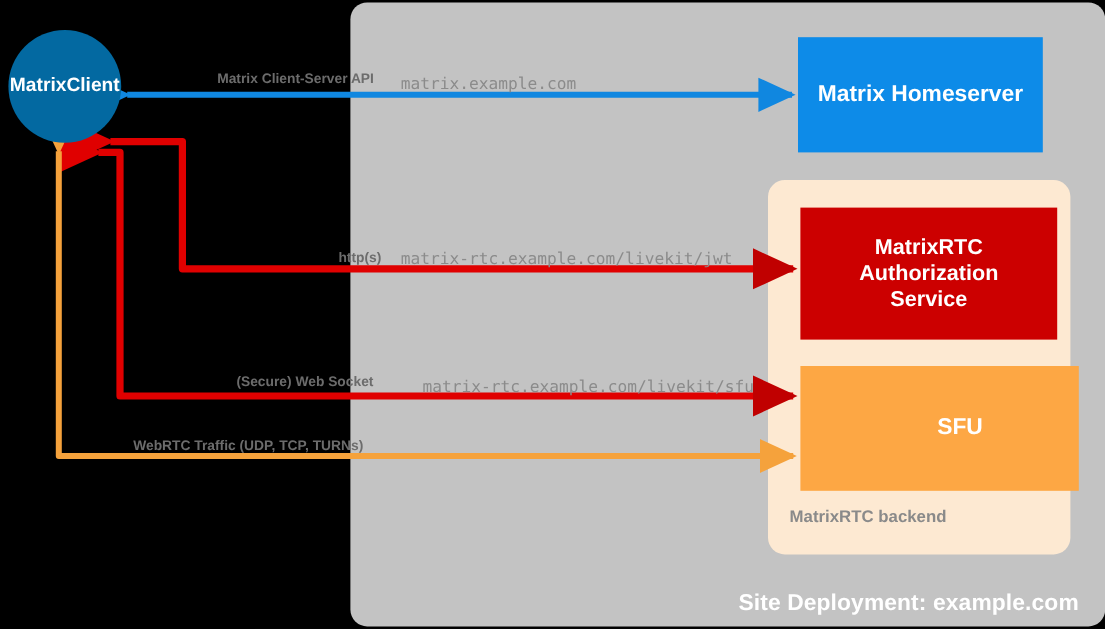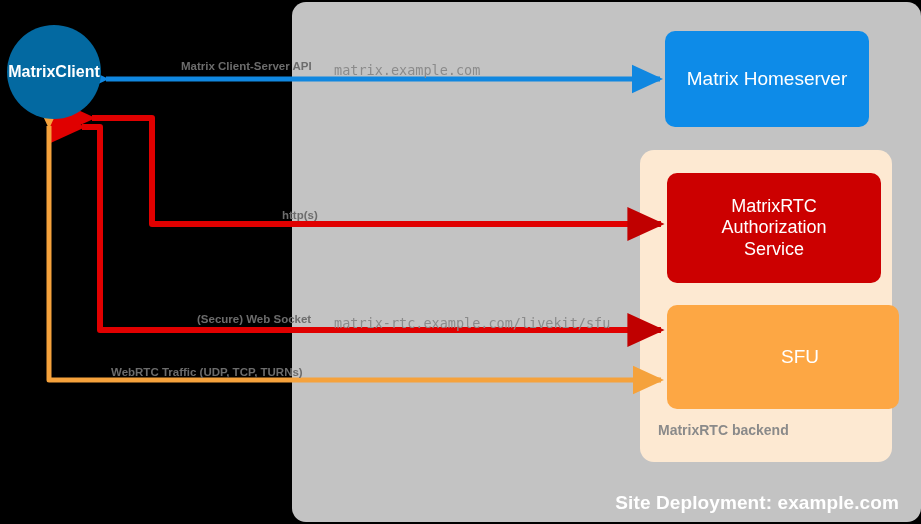--- a/index.html
+++ b/index.html
@@ -105,23 +105,23 @@
     text-align: center;
   }
 
   .node {
     position: absolute;
     display: flex;
     align-items: center;
     justify-content: center;
     text-align: center;
     color: #ffffff;
-    font-weight: normal;
+    font-weight: bold;
     line-height: 1.18;
-    border-radius: 10px;
+    border-radius: 0;
   }
   .node-homeserver {
     left: 665px;
     top: 31px;
     width: 204px;
     height: 96px;
     background: #0d8be8;
     font-size: 19px;
   }
   .node-auth {
@@ -158,21 +158,21 @@
 
   .endpoint-label {
     position: absolute;
     color: #8b8b8b;
     font-family: "DejaVu Sans Mono", "Liberation Mono", monospace;
     font-size: 13.5px;
     white-space: nowrap;
   }
   .ep-matrix { left: 334px; top: 62px; }
   .ep-jwt    { left: 334px; top: 208px; }
-  .ep-sfu    { left: 334px; top: 315px; }
+  .ep-sfu    { left: 352px; top: 315px; }
 </style>
 </head>
 <body>
 
 <div id="stage">
 
   <div class="site-box">
     <div class="site-label">Site Deployment: example.com</div>
   </div>
 
@@ -226,15 +226,16 @@
   <div class="node node-sfu">
     <span>SFU</span>
   </div>
 
   <div class="edge-label lbl-csapi">Matrix Client-Server API</div>
   <div class="edge-label lbl-https">http(s)</div>
   <div class="edge-label lbl-ws">(Secure) Web Socket</div>
   <div class="edge-label lbl-webrtc">WebRTC Traffic (UDP, TCP, TURNs)</div>
 
   <div class="endpoint-label ep-matrix">matrix.example.com</div>
+  <div class="endpoint-label ep-jwt">matrix-rtc.example.com/livekit/jwt</div>
   <div class="endpoint-label ep-sfu">matrix-rtc.example.com/livekit/sfu</div>
 
 </div>
 
 </body></html>

